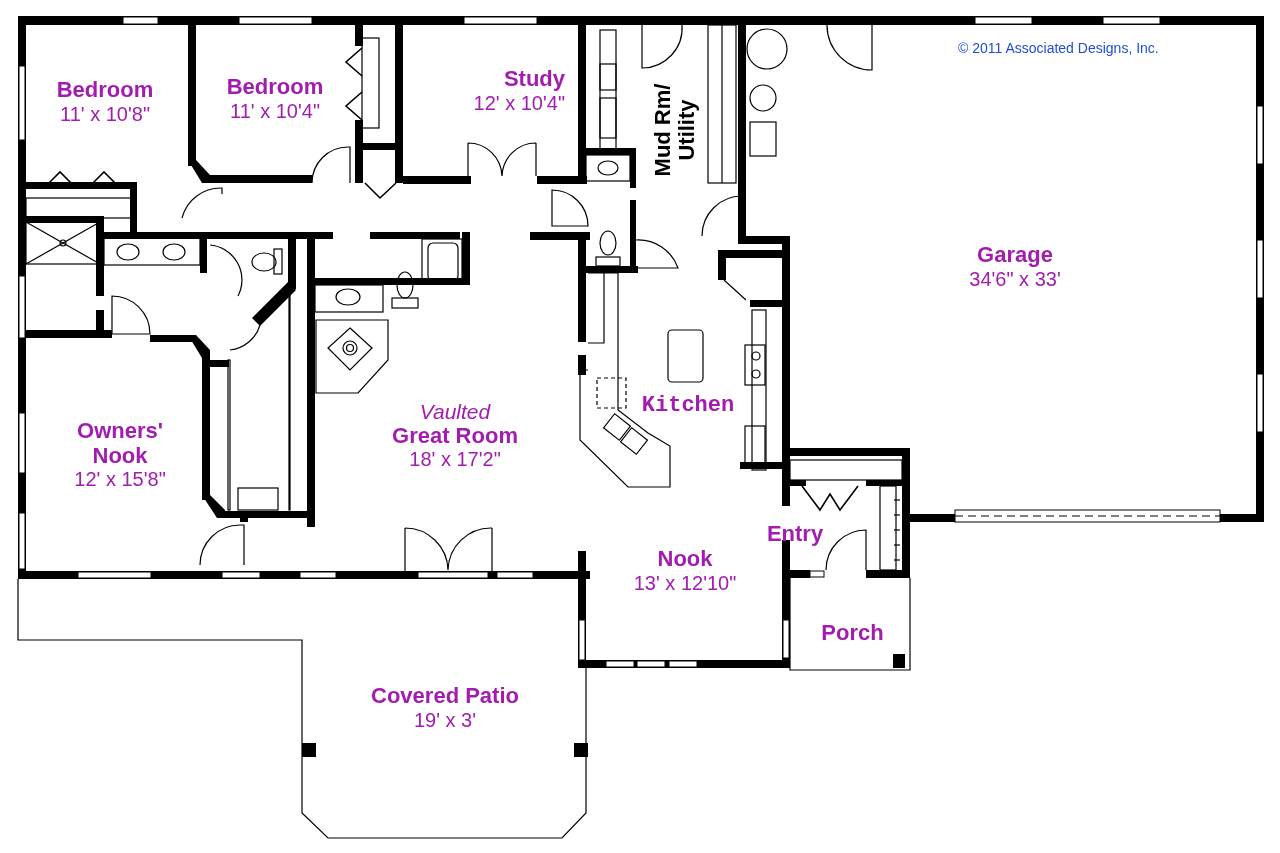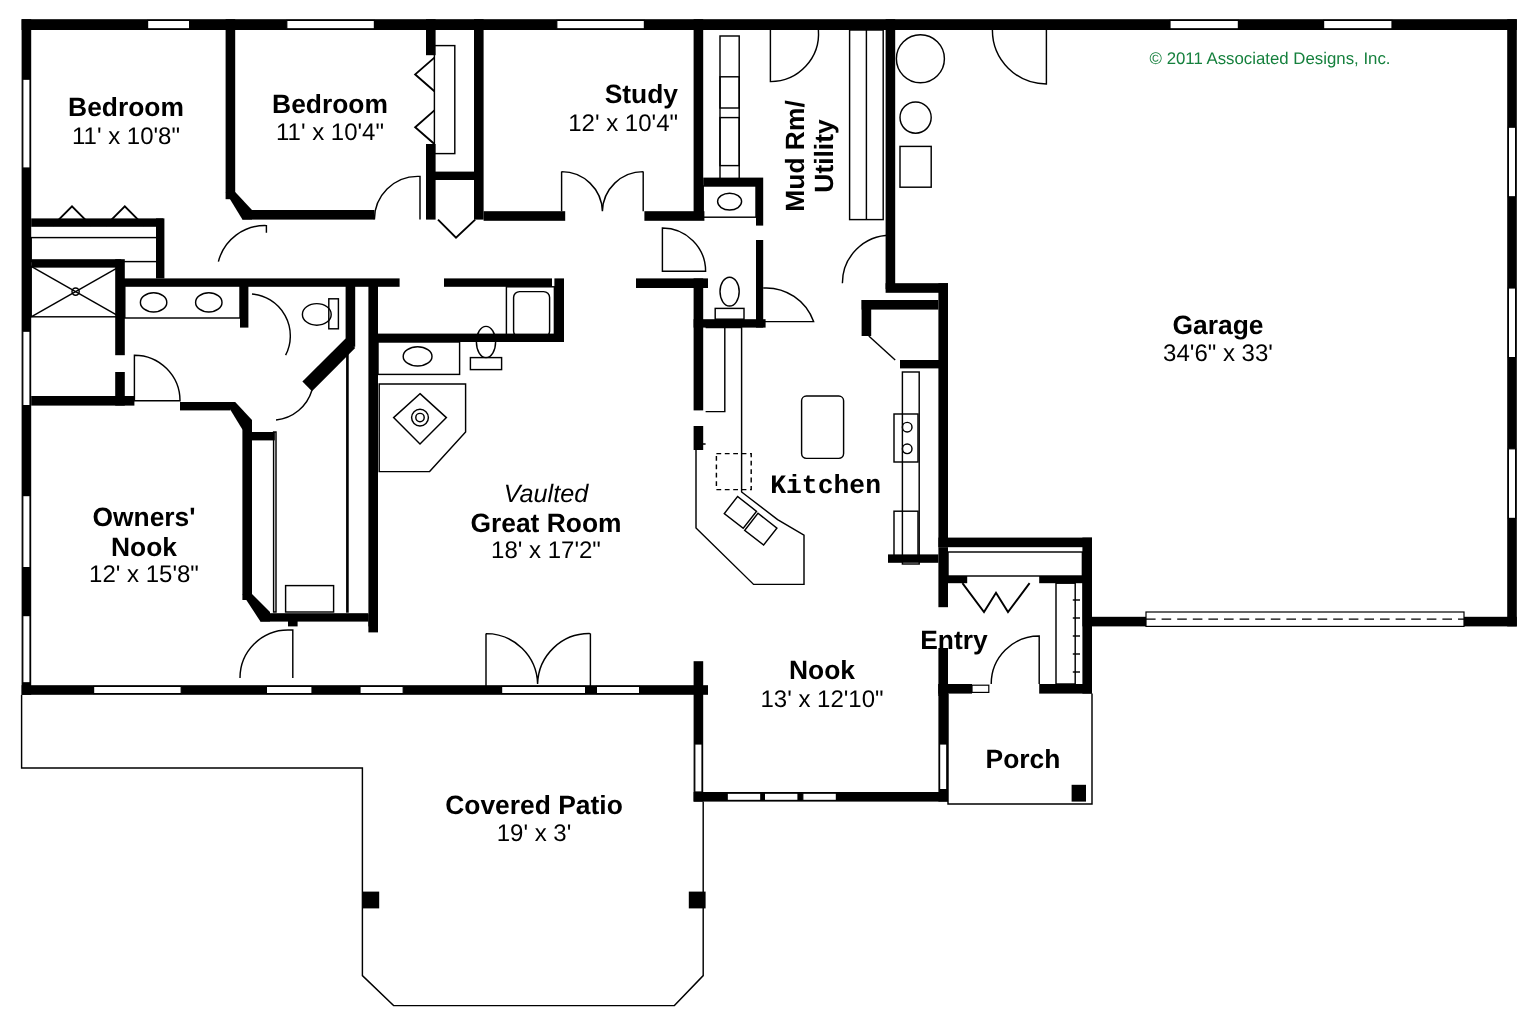--- a/index.html
+++ b/index.html
@@ -2,25 +2,25 @@
 <html><head>
 <meta charset="utf-8">
 <style>
   html, body { margin: 0; padding: 0; background: #ffffff; }
   body { width: 1280px; height: 853px; overflow: hidden; position: relative; }
   #plan { position: absolute; left: 0; top: 0; width: 1280px; height: 853px; }
   .wall { fill: #000; }
   .thin { fill: none; stroke: #000; stroke-width: 1.2; }
   .thin2 { fill: none; stroke: #000; stroke-width: 1.6; }
   .win { fill: #fff; stroke: #000; stroke-width: 1; }
-  .label { position: absolute; text-align: center; color: #000000; font-family: "Liberation Sans", sans-serif; line-height: 1.12; white-space: nowrap; }
+  .label { position: absolute; text-align: center; color: #a21caf; font-family: "Liberation Sans", sans-serif; line-height: 1.12; white-space: nowrap; }
   .label .name { font-weight: bold; font-size: 22px; display: block; }
   .label .dim { font-size: 20px; display: block; }
   .label .pre { font-size: 21px; display: block; font-style: italic; }
-  .copyright { position: absolute; left: 958px; top: 40px; font-family: "Liberation Sans", sans-serif; font-size: 14px; color: #15803d; }
+  .copyright { position: absolute; left: 958px; top: 40px; font-family: "Liberation Sans", sans-serif; font-size: 14px; color: #1d4ed8; }
   .vertical { position: absolute; left: 640px; top: 60px; width: 70px; height: 140px; }
   .vertical .inner { position: absolute; left: 50%; top: 50%; transform: translate(-50%,-50%) rotate(-90deg); font-family: "Liberation Sans", sans-serif; font-weight: bold; font-size: 22px; line-height: 1.1; text-align: center; white-space: nowrap; }
 </style>
 </head>
 <body>
 
 <svg id="plan" viewBox="0 0 1280 853" xmlns="http://www.w3.org/2000/svg">
 
   <g>
 
@@ -275,21 +275,21 @@
   <span class="dim">12' x 10'4"</span>
 </div>
 
 <div class="vertical">
   <div class="inner">
     <span style="display:block;">Mud Rm/</span>
     <span style="display:block;">Utility</span>
   </div>
 </div>
 
-<div class="label" style="left:945px; top:259px; width:140px;">
+<div class="label" style="left:945px; top:243px; width:140px;">
   <span class="name">Garage</span>
   <span class="dim">34'6" x 33'</span>
 </div>
 
 <div class="label" style="left:50px; top:419px; width:140px;">
   <span class="name">Owners'</span>
   <span class="name">Nook</span>
   <span class="dim">12' x 15'8"</span>
 </div>
 
@@ -309,16 +309,16 @@
 
 <div class="label" style="left:615px; top:547px; width:140px;text-align:center;">
   <span class="name">Nook</span>
   <span class="dim">13' x 12'10"</span>
 </div>
 
 <div class="label" style="left:800px; top:621px; width:105px;">
   <span class="name">Porch</span>
 </div>
 
-<div class="label" style="left:345px; top:659px; width:200px;text-align:center;">
+<div class="label" style="left:345px; top:684px; width:200px;text-align:center;">
   <span class="name">Covered Patio</span>
   <span class="dim">19' x 3'</span>
 </div>
 
 </body></html>

